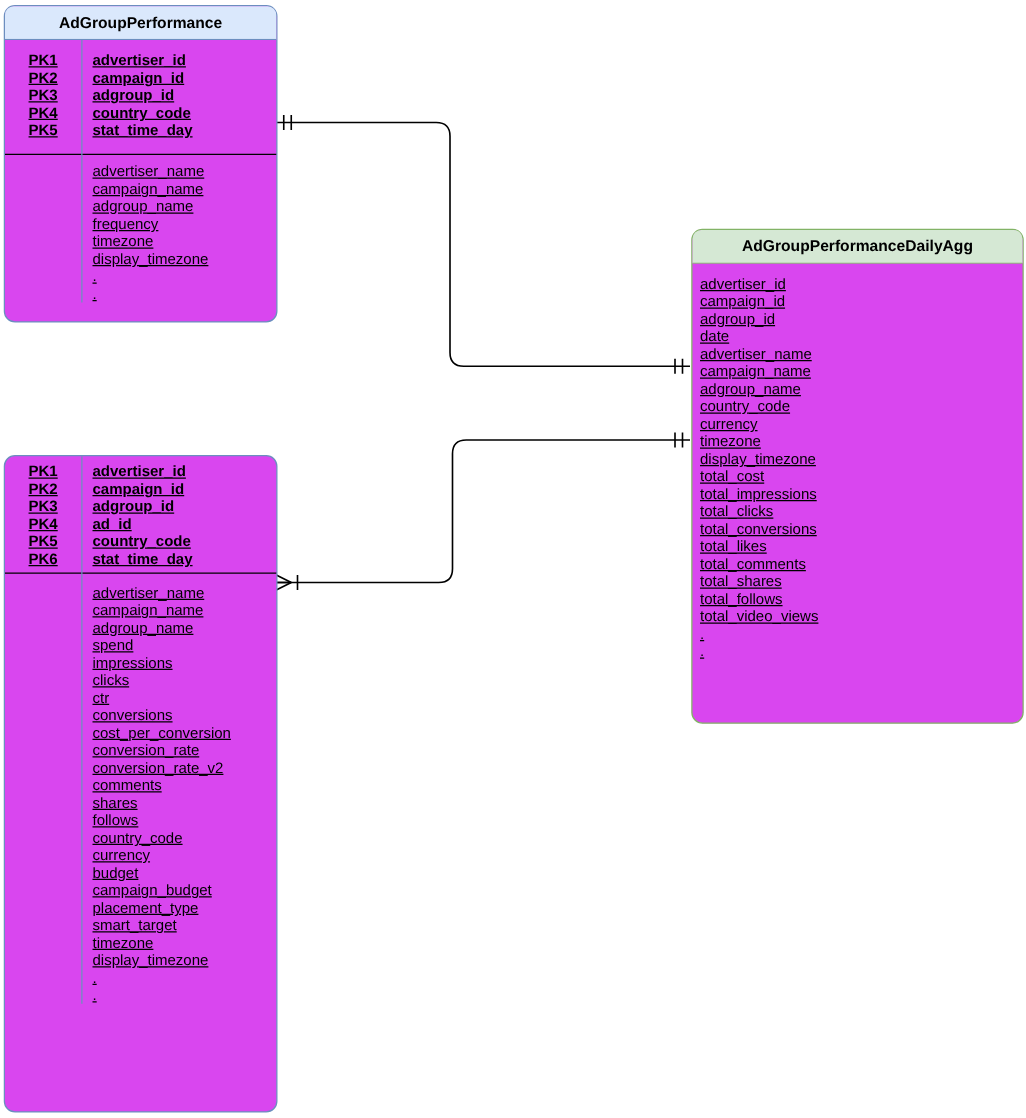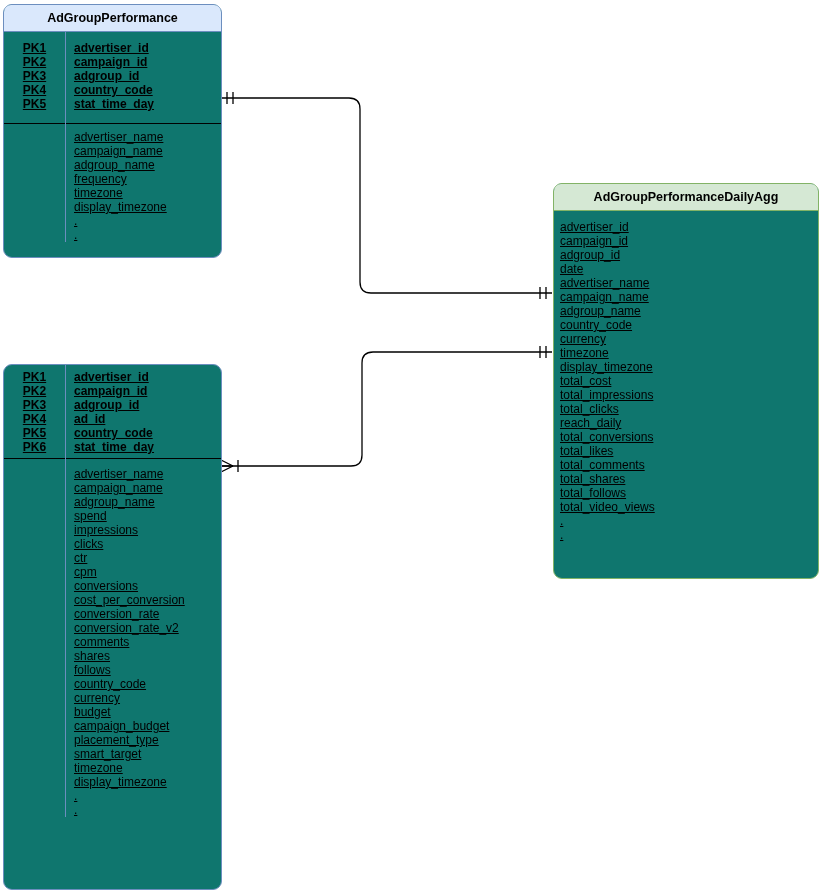--- a/index.html
+++ b/index.html
@@ -4,21 +4,21 @@
 <style>
   html,body { margin:0; padding:0; background:#ffffff; }
   #canvas {
     position:relative; width:821px; height:894px;
     font-family:"Liberation Sans", sans-serif;
     color:#000; overflow:hidden; background:#fff;
   }
   #wires { position:absolute; left:0; top:0; width:821px; height:894px; }
 
   .entity {
-    position:absolute; box-sizing:border-box; background:#0f766e;
+    position:absolute; box-sizing:border-box; background:#d946ef;
     border:1.3px solid; border-radius:9px; font-size:12px; line-height:14px;
   }
   .entity.blue  { border-color:#6c8ebf; }
   .entity.green { border-color:#82b366; }
 
   .entity-header {
     height:26px; display:flex; align-items:center; justify-content:center;
     font-weight:bold; font-size:12.5px;
     border-bottom:1.3px solid; border-radius:7px 7px 0 0;
   }
@@ -175,23 +175,20 @@
           <div class="row">
             <span class="field">impressions</span>
           </div>
           <div class="row">
             <span class="field">clicks</span>
           </div>
           <div class="row">
             <span class="field">ctr</span>
           </div>
           <div class="row">
-            <span class="field">cpm</span>
-          </div>
-          <div class="row">
             <span class="field">conversions</span>
           </div>
           <div class="row">
             <span class="field">cost_per_conversion</span>
           </div>
           <div class="row">
             <span class="field">conversion_rate</span>
           </div>
           <div class="row">
             <span class="field">conversion_rate_v2</span>
@@ -279,23 +276,20 @@
           <div class="row">
             <span class="field">total_cost</span>
           </div>
           <div class="row">
             <span class="field">total_impressions</span>
           </div>
           <div class="row">
             <span class="field">total_clicks</span>
           </div>
           <div class="row">
-            <span class="field">reach_daily</span>
-          </div>
-          <div class="row">
             <span class="field">total_conversions</span>
           </div>
           <div class="row">
             <span class="field">total_likes</span>
           </div>
           <div class="row">
             <span class="field">total_comments</span>
           </div>
           <div class="row">
             <span class="field">total_shares</span>

